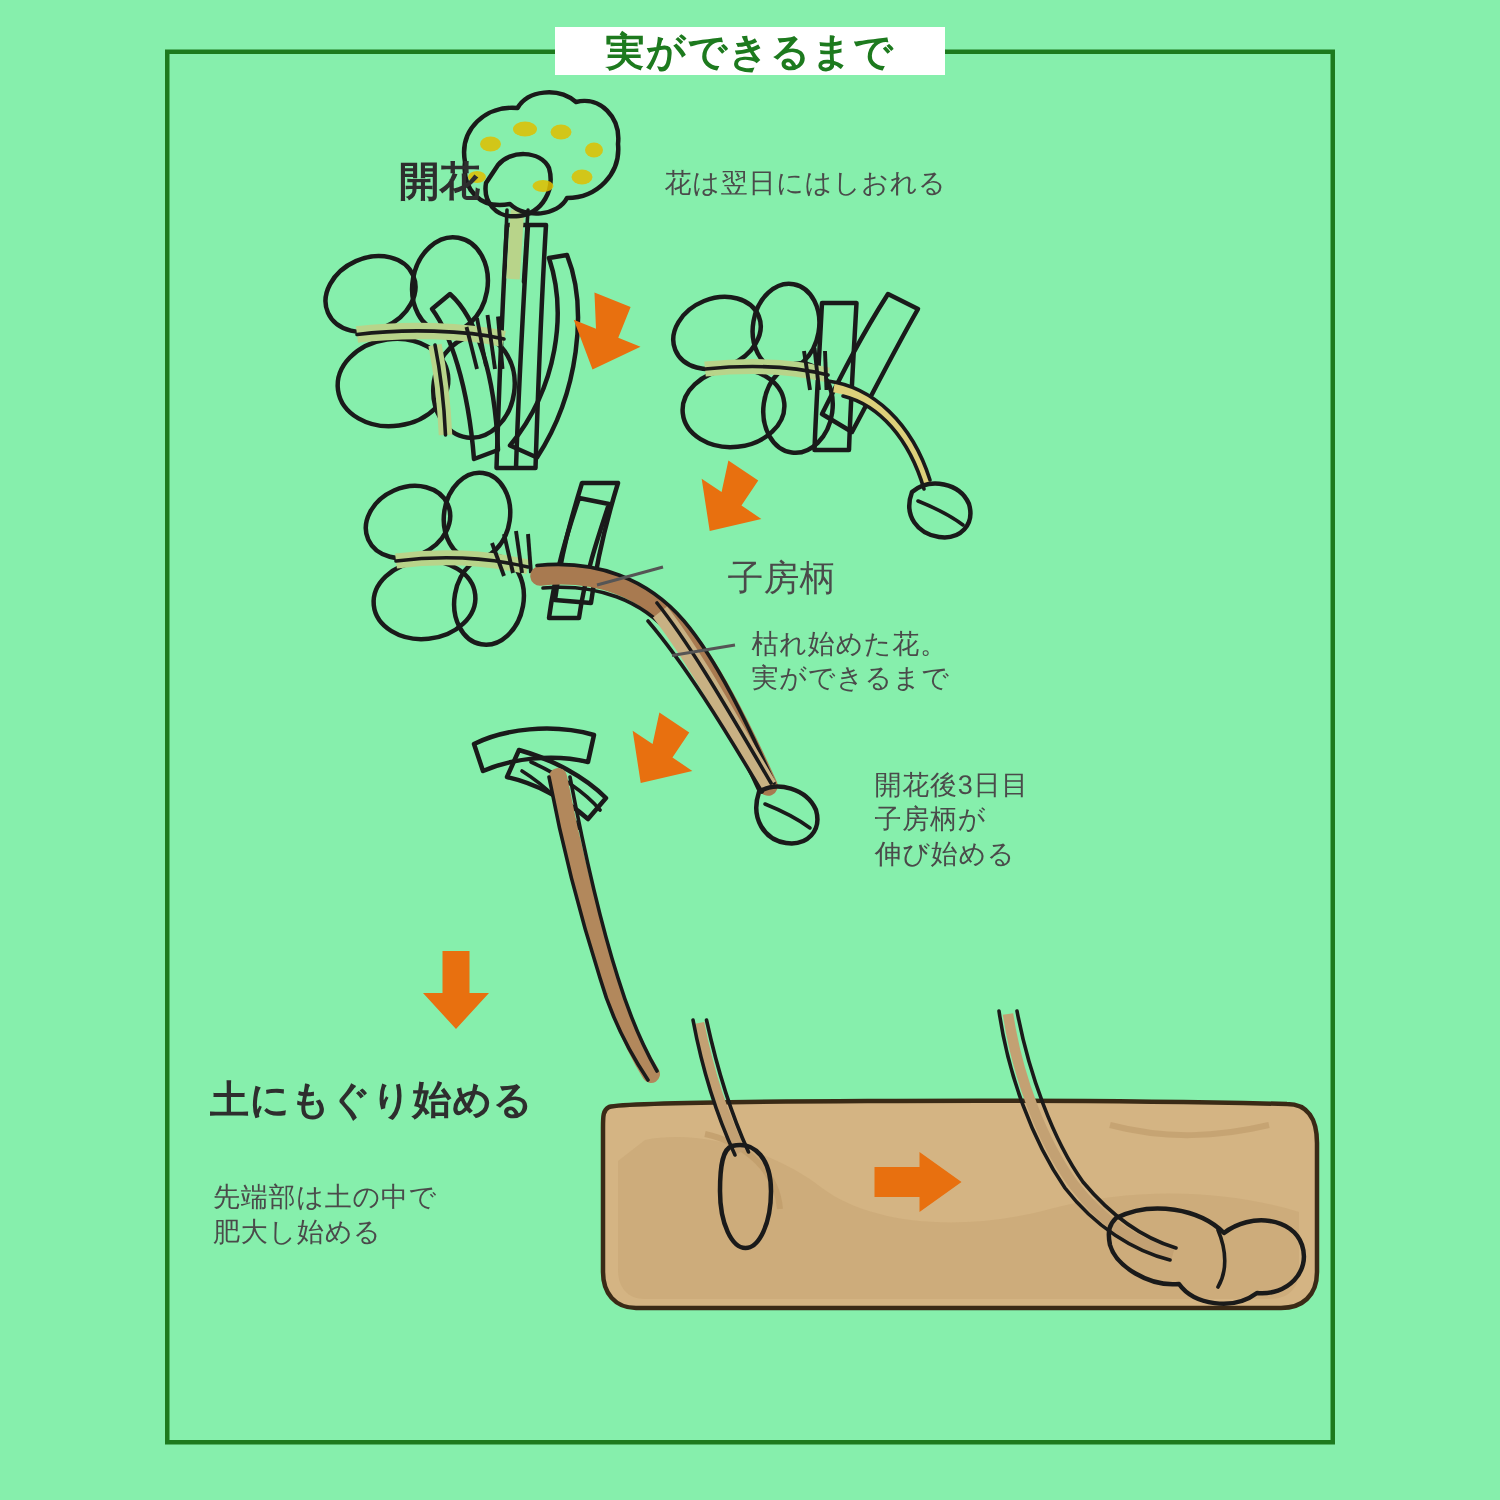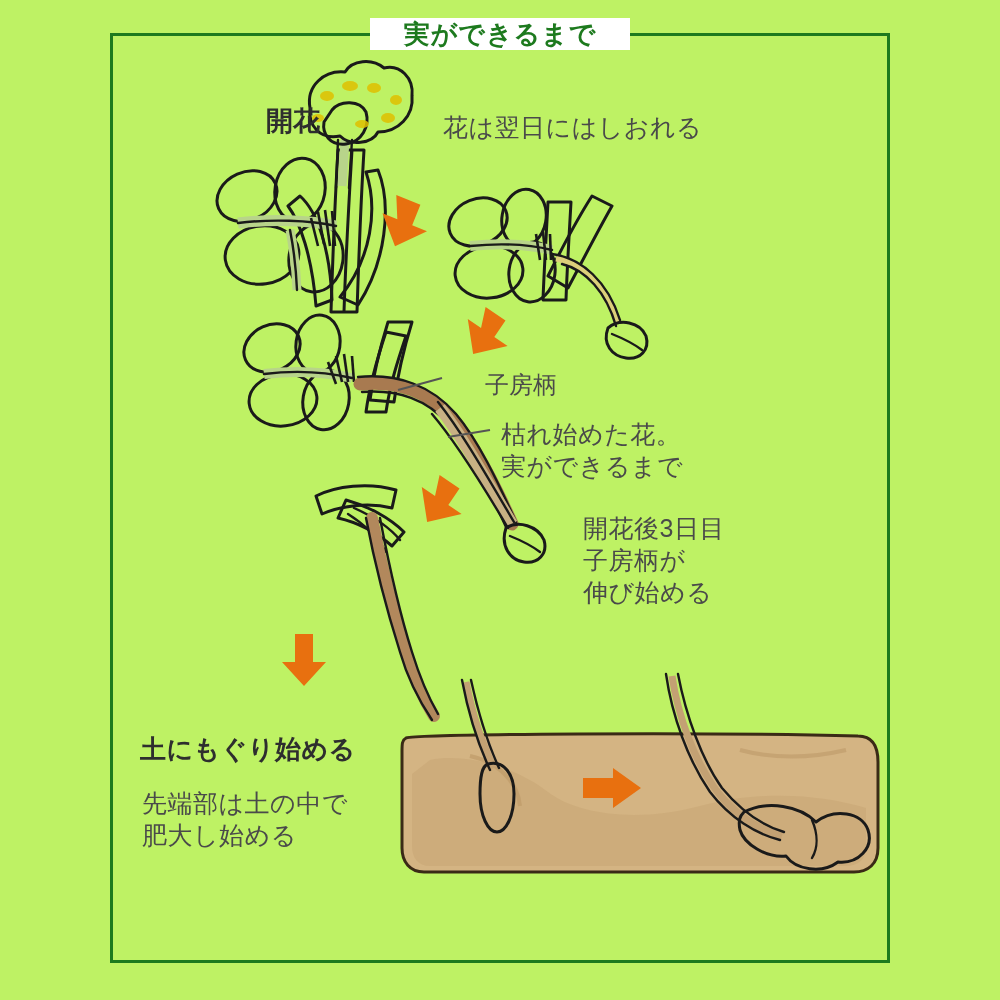--- a/index.html
+++ b/index.html
@@ -1,31 +1,31 @@
 <!DOCTYPE html>
 <html><head>
 <meta charset="utf-8">
 <style>
   html,body{margin:0;padding:0;background:#ffffff;}
   body{width:1000px;height:1000px;overflow:hidden;
        font-family:"Liberation Sans","DejaVu Sans",sans-serif;}
-  #stage{position:relative;width:1000px;height:1000px;background:#bef264;}
+  #stage{position:relative;width:1000px;height:1000px;background:#86efac;}
 
   
   #frame{position:absolute;left:110px;top:33px;width:780px;height:930px;
          border:3px solid #1d7a1e;box-sizing:border-box;}
   #title-gap{position:absolute;left:370px;top:18px;width:260px;height:32px;
              background:#ffffff;}
   #title{position:absolute;left:370px;top:14px;width:260px;height:40px;
          display:flex;align-items:center;justify-content:center;
          color:#1d7a1e;font-weight:bold;font-size:26px;letter-spacing:1px;
          white-space:nowrap;}
 
   
-  .txt{position:absolute;color:#4a4a4a;font-size:25px;line-height:1.28;
+  .txt{position:absolute;color:#4a4a4a;font-size:18px;line-height:1.28;
        white-space:pre-line;letter-spacing:0.5px;}
   .txt.bold{font-weight:bold;color:#2e2e2e;}
   .lbl-sm{position:absolute;color:#4a4a4a;font-size:24px;white-space:nowrap;margin-left:35px;}
 
   
   #art{position:absolute;left:0;top:0;width:1000px;height:1000px;}
   .ink{fill:none;stroke:#1a1a1a;stroke-width:3;stroke-linecap:round;stroke-linejoin:round;}
   .ink2{fill:none;stroke:#1a1a1a;stroke-width:2.4;stroke-linecap:round;stroke-linejoin:round;}
   .leadline{fill:none;stroke:#555;stroke-width:2;}
 </style>
@@ -201,19 +201,19 @@
   <div class="lbl-sm" style="left:450px;top:369px;">子房柄</div>
 
   <div class="txt" style="left:501px;top:418px;">枯れ始めた花。
 実ができるまで</div>
 
 
   <div class="txt" style="left:583px;top:512px;">開花後3日目
 子房柄が
 伸び始める</div>
 
-  <div class="txt bold" style="left:140px;top:717px;font-size:26px;margin-top:16px;">土にもぐり始める</div>
+  <div class="txt bold" style="left:140px;top:717px;font-size:26px;">土にもぐり始める</div>
 
   <div class="txt" style="left:142px;top:754px;margin-top:33px;">先端部は土の中で
 肥大し始める</div>
 
 
 </div>
 
 </body></html>

